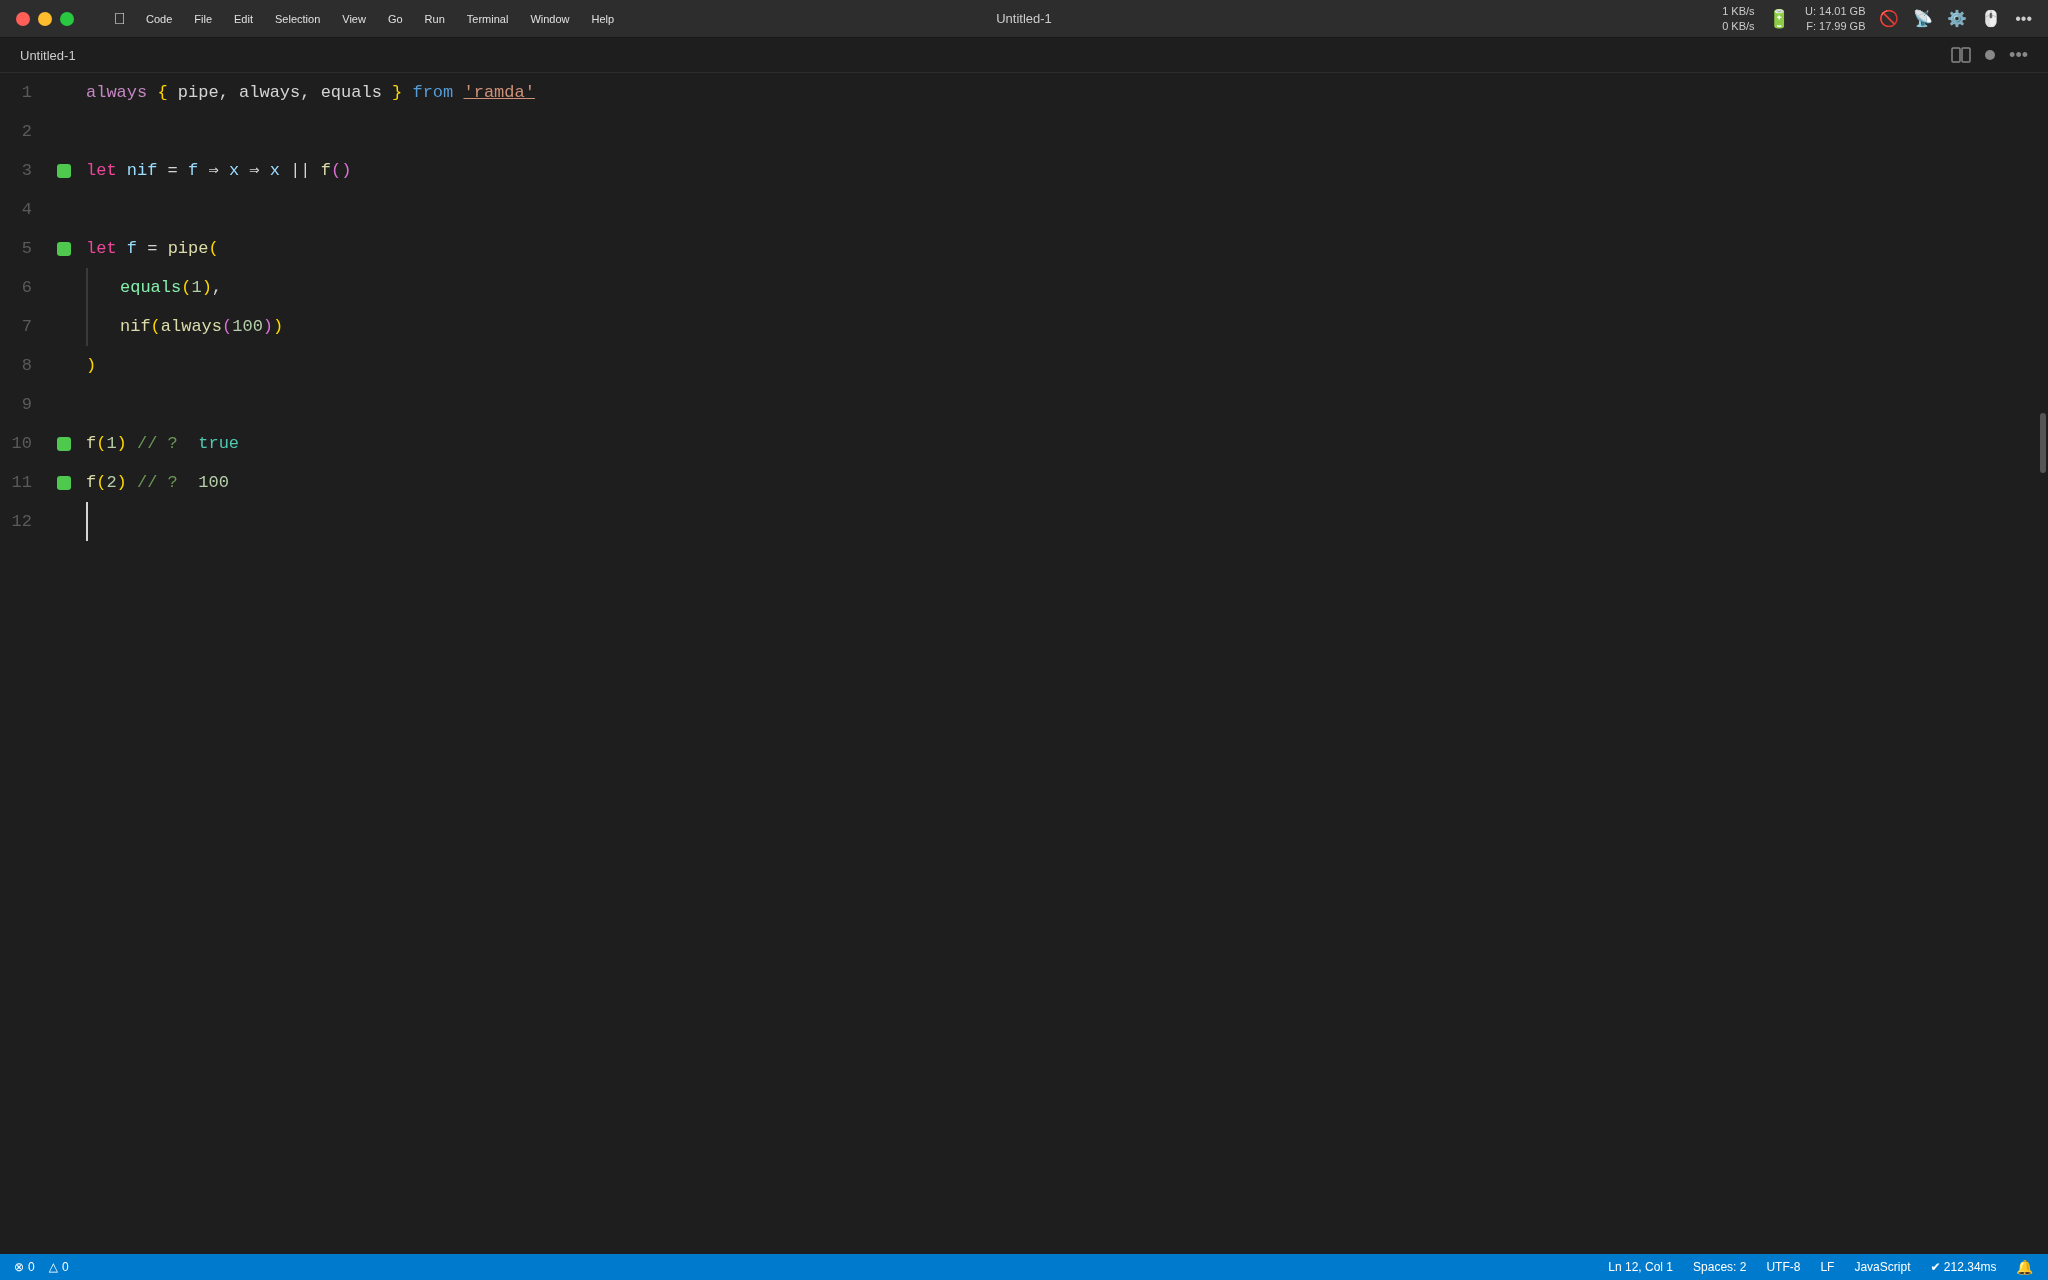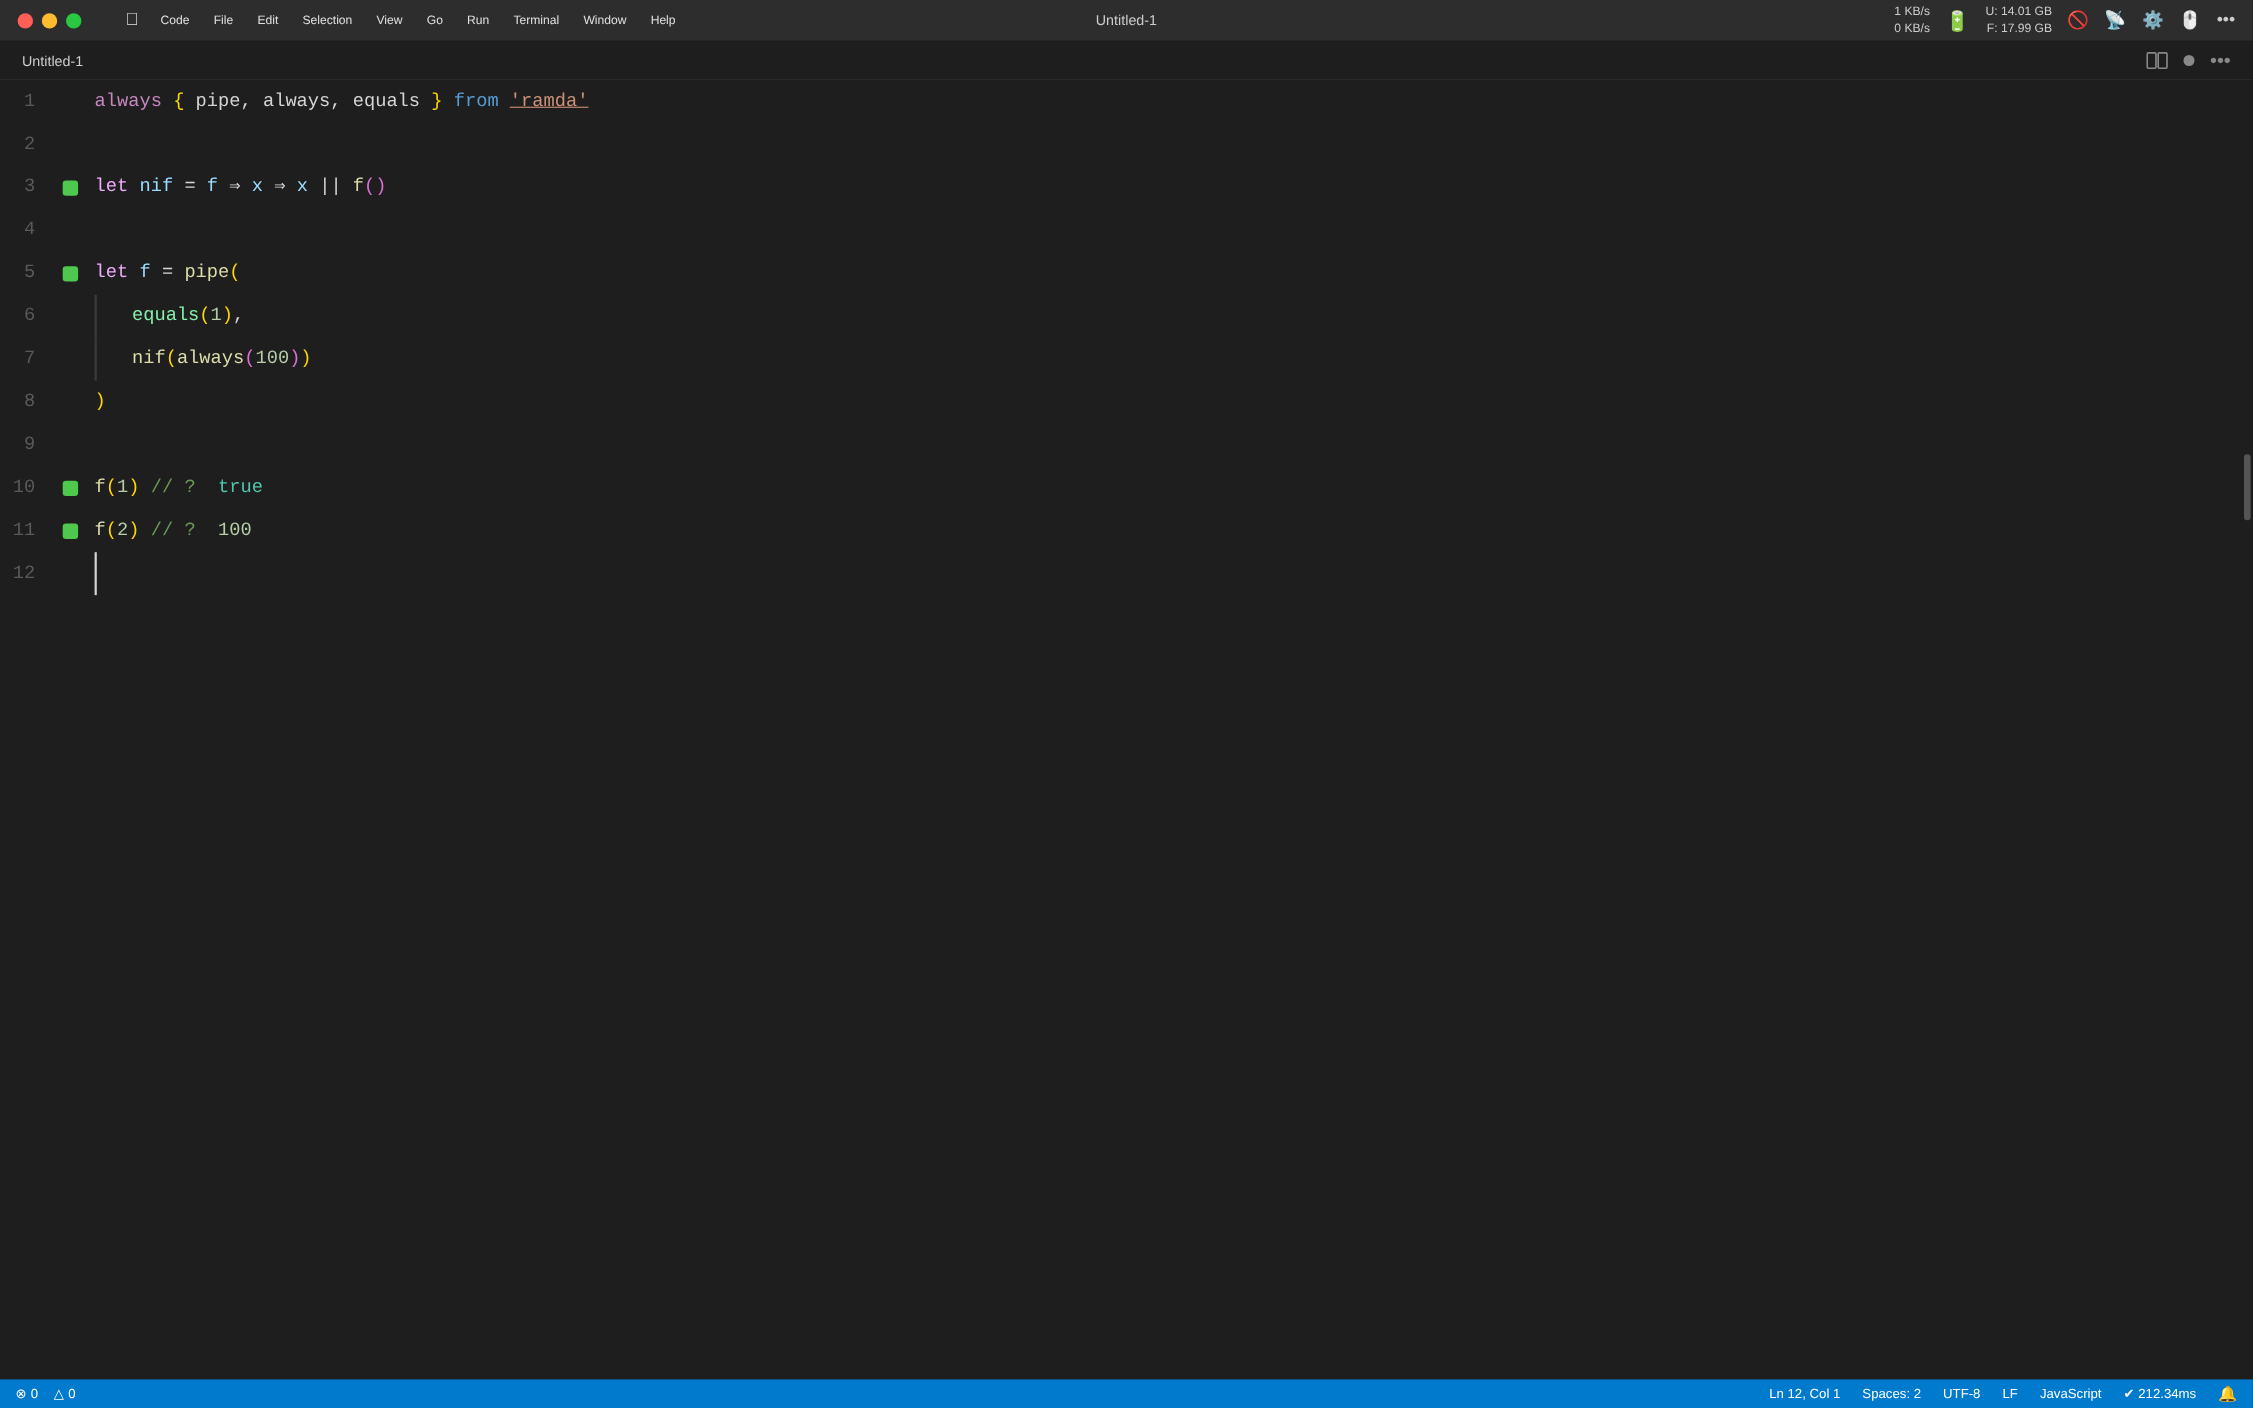--- a/index.html
+++ b/index.html
@@ -150,21 +150,21 @@
       padding-left: 8px;
     }
     .code-line {
       height: 39px;
       display: flex;
       align-items: center;
       white-space: pre;
     }
 
     
-    .kw { color: #f0abfc; } 
+    .kw { color: #ec4899; } 
     .fn { color: #dcdcaa; } 
     .str { color: #ce9178; text-decoration: underline; } 
     .num { color: #b5cea8; } 
     .op { color: #d4d4d4; } 
     .cm { color: #6a9955; } 
     .plain { color: #d4d4d4; }
     .from-kw { color: #569cd6; } 
     .import-kw { color: #c586c0; }
     .true-val { color: #4ec9b0; }
     .num-val { color: #b5cea8; }

